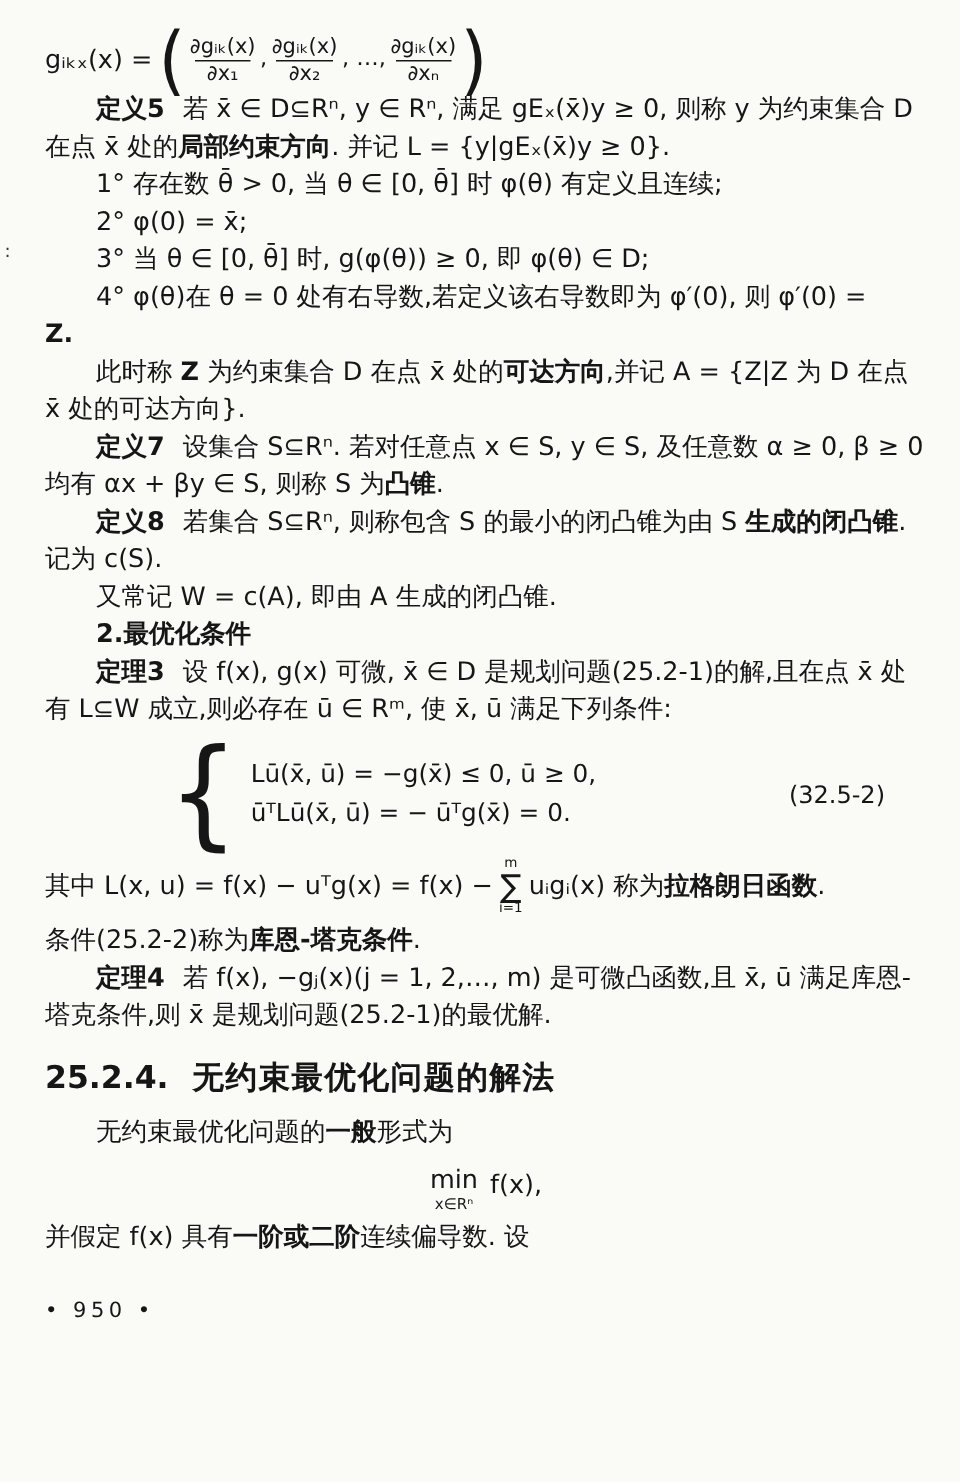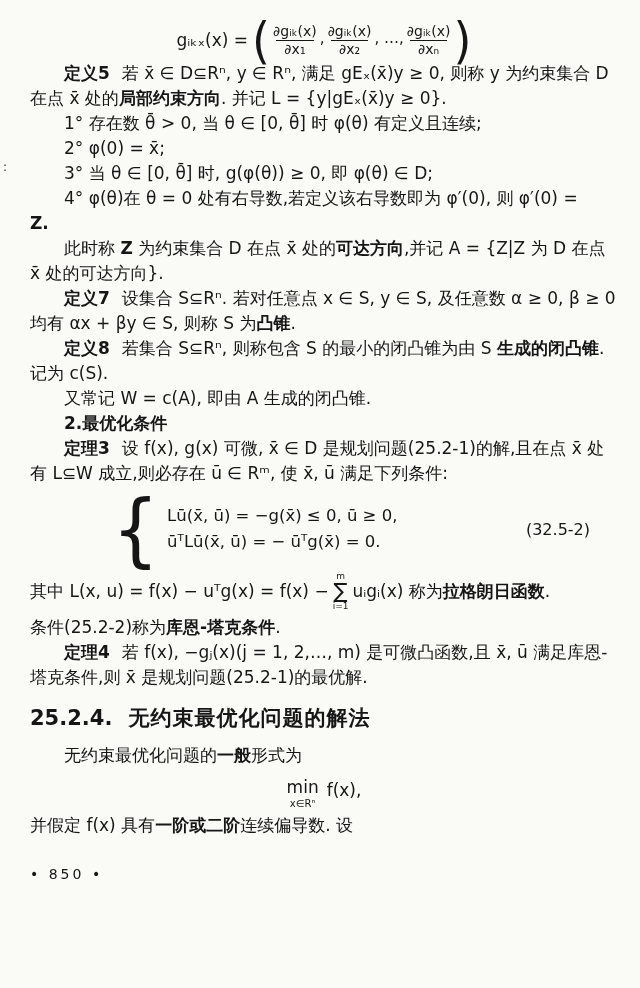--- a/index.html
+++ b/index.html
@@ -11,21 +11,21 @@
     font-family:"DejaVu Sans", sans-serif;
     box-shadow:0 0 4px rgba(0,0,0,.25);
   }
   .content { padding:18px 22px 0 30px; font-size:17px; line-height:25px; }
   p { margin:0; }
   .indent { text-indent:34px; }
   .lbl { font-weight:bold; margin-right:12px; }
   .b { font-weight:bold; }
 
   
-  .formula-top { display:flex; justify-content:center; align-items:center; margin:2px 0 0 0; }
+  .formula-top { display:flex; align-items:center; margin:2px 0 0 0; }
   .frac { display:inline-flex; flex-direction:column; align-items:center;
           font-size:14px; line-height:1.2; margin:0 3px; }
   .frac .den { border-top:1.5px solid #161616; padding:0 8px; }
   .paren { font-size:46px; font-weight:400; line-height:0.9; transform:scaleY(1.1); }
   .fsep { align-self:flex-end; padding-bottom:10px; font-size:15px; }
   .k-line { text-align:center; font-size:16px; margin:0 0 6px 0; letter-spacing:1px; }
 
   
   .eq-block { display:flex; align-items:center; margin:6px 0 6px 82px; }
   .brace { font-size:74px; line-height:1; font-weight:400; transform:scaleY(1.08); margin-right:8px; }
@@ -151,16 +151,16 @@
         <span>min</span>
         <span class="sub">x∈Rⁿ</span>
       </span>
       <span>f(x),</span>
     </div>
 
     <p>
       <span>并假定 f(x) 具有</span><span class="b">一阶或二阶</span><span>连续偏导数. 设</span>
     </p>
 
-    <div class="footer">• 850 •</div>
+    <div class="footer">• 950 •</div>
 
   </div>
 </div>
 
 </body></html>

